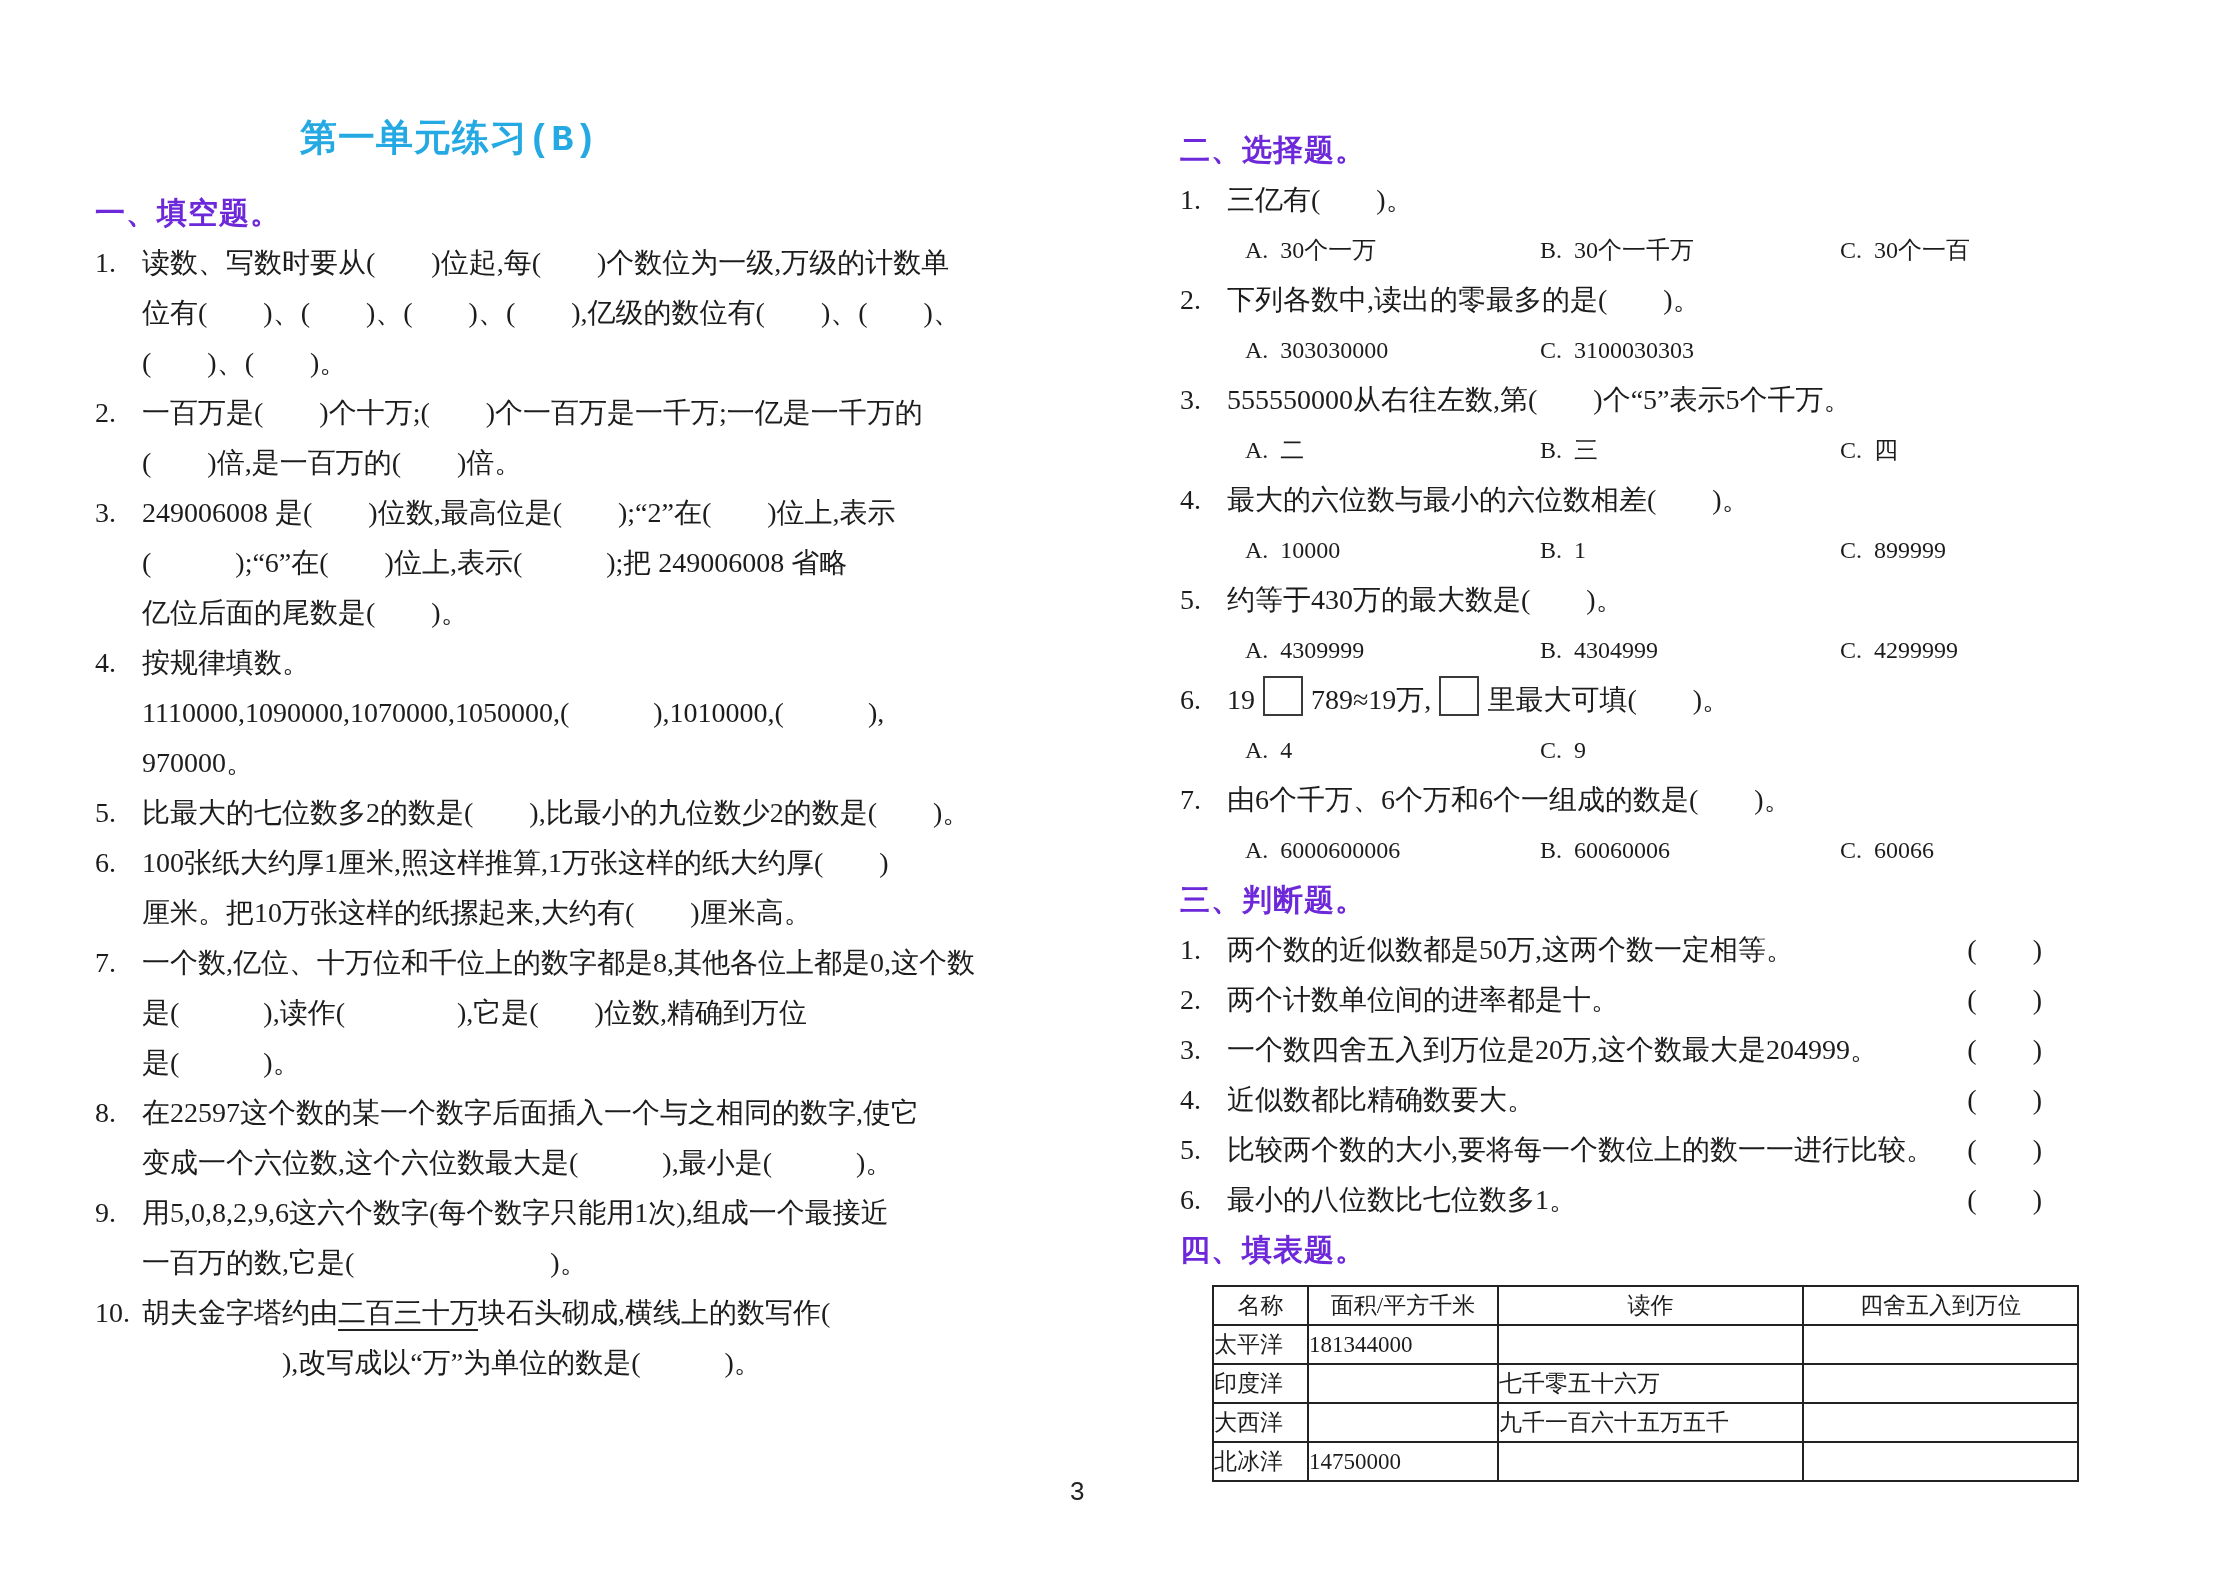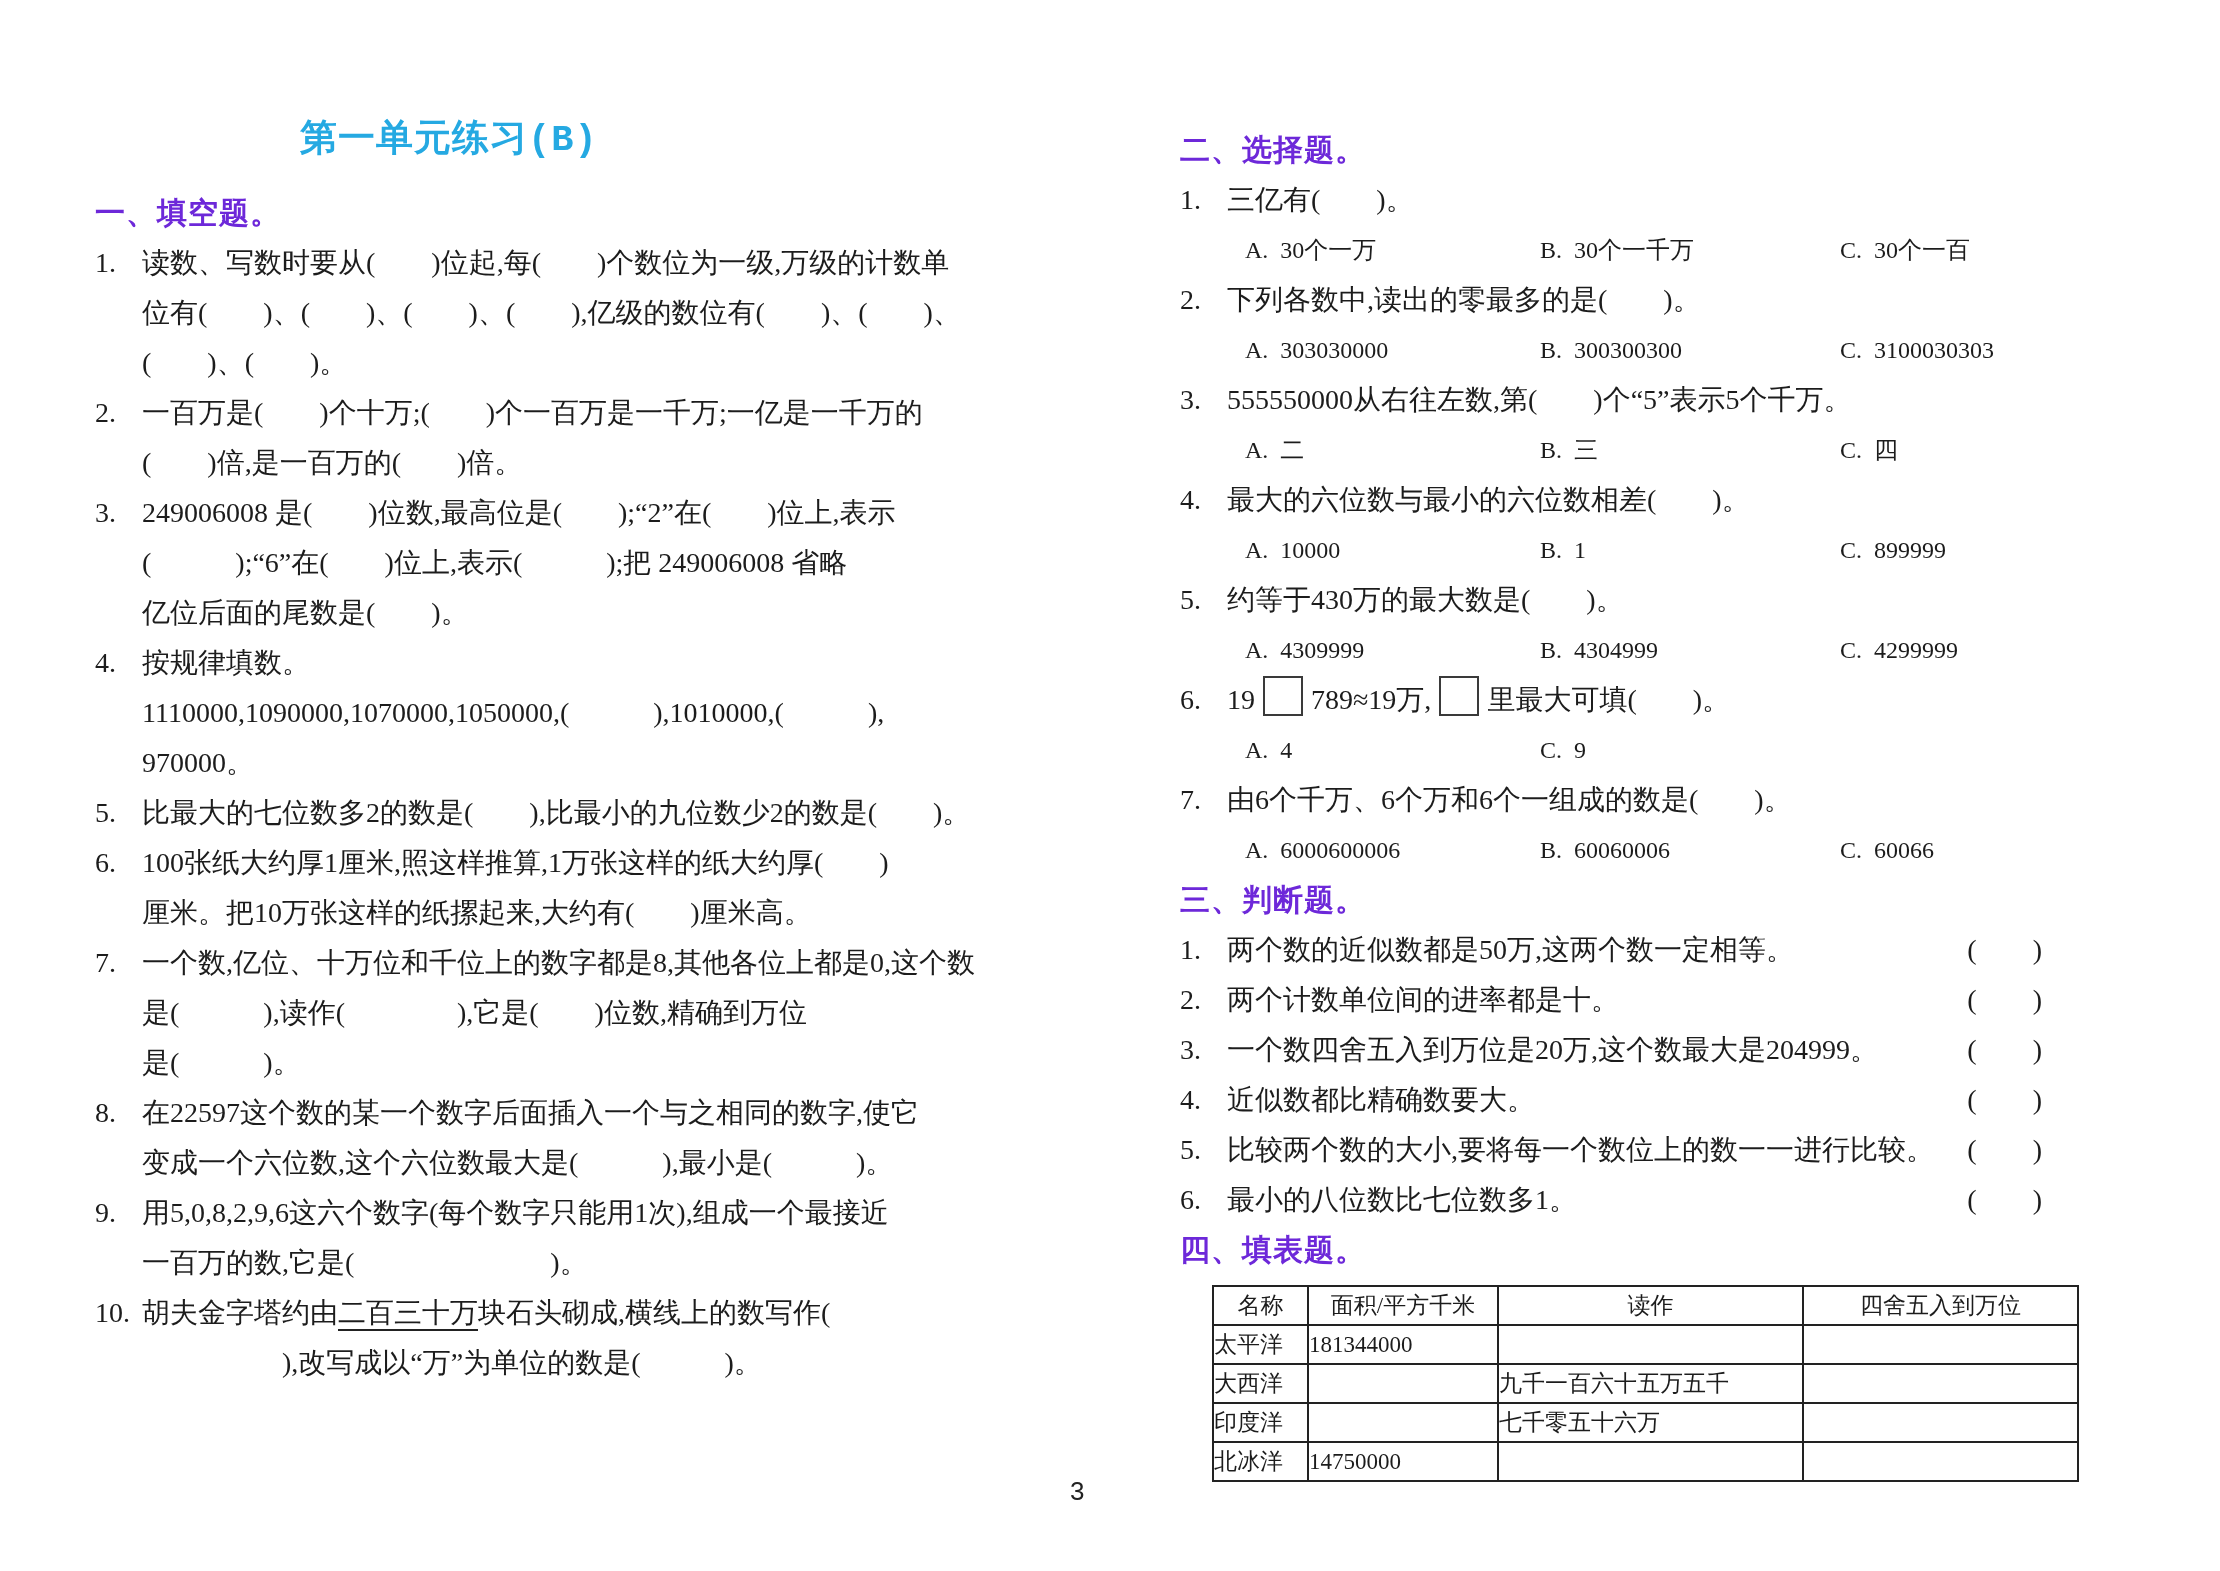--- a/index.html
+++ b/index.html
@@ -134,21 +134,20 @@
       <span class="opt opt-b">B.  30个一千万</span>
       <span class="opt opt-c">C.  30个一百</span>
     </div>
 
   <div class="q">
       <span class="qnum">2.</span>
       <span class="qtext">下列各数中,读出的零最多的是(　　)。</span>
     </div>
   <div class="opts">
       <span class="opt opt-a">A.  303030000</span>
-      <span class="opt opt-b">B.  300300300</span>
       <span class="opt opt-c">C.  3100030303</span>
     </div>
 
   <div class="q">
       <span class="qnum">3.</span>
       <span class="qtext">555550000从右往左数,第(　　)个“5”表示5个千万。</span>
     </div>
   <div class="opts">
       <span class="opt opt-a">A.  二</span>
       <span class="opt opt-b">B.  三</span>
@@ -243,29 +242,29 @@
       <th>读作</th>
       <th>四舍五入到万位</th>
     </tr>
     <tr>
       <td class="name">太平洋</td>
       <td>181344000</td>
       <td></td>
       <td></td>
     </tr>
     <tr>
+      <td class="name">印度洋</td>
+      <td></td>
+      <td>七千零五十六万</td>
+      <td></td>
+    </tr>
+    <tr>
       <td class="name">大西洋</td>
       <td></td>
       <td>九千一百六十五万五千</td>
-      <td></td>
-    </tr>
-    <tr>
-      <td class="name">印度洋</td>
-      <td></td>
-      <td>七千零五十六万</td>
       <td></td>
     </tr>
     <tr>
       <td class="name">北冰洋</td>
       <td>14750000</td>
       <td></td>
       <td></td>
     </tr>
   </tbody>
     </table>

